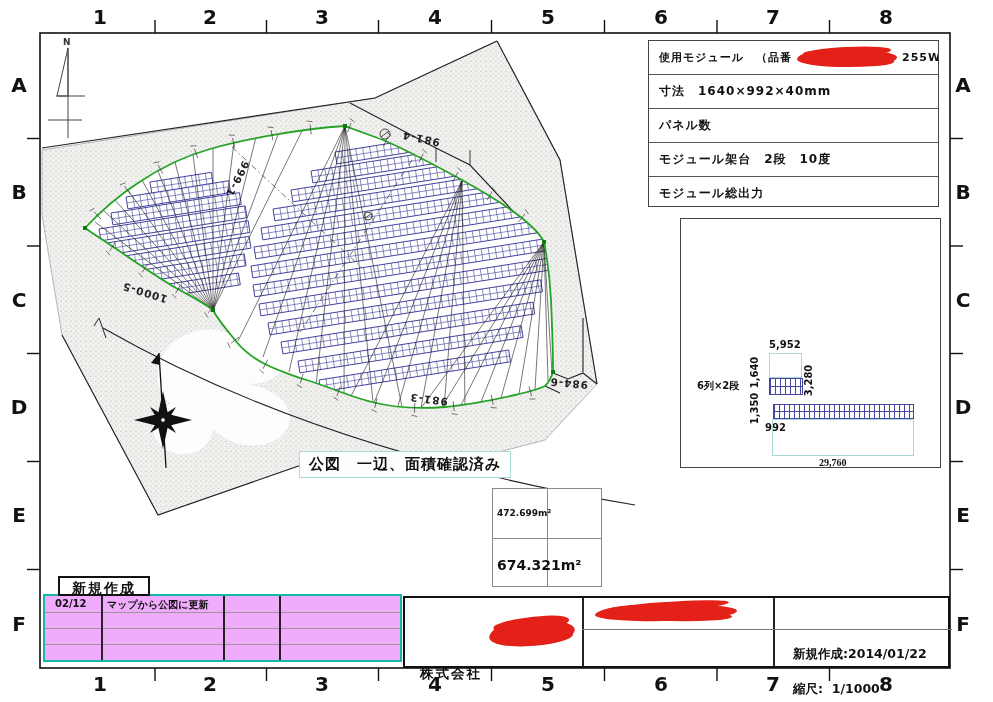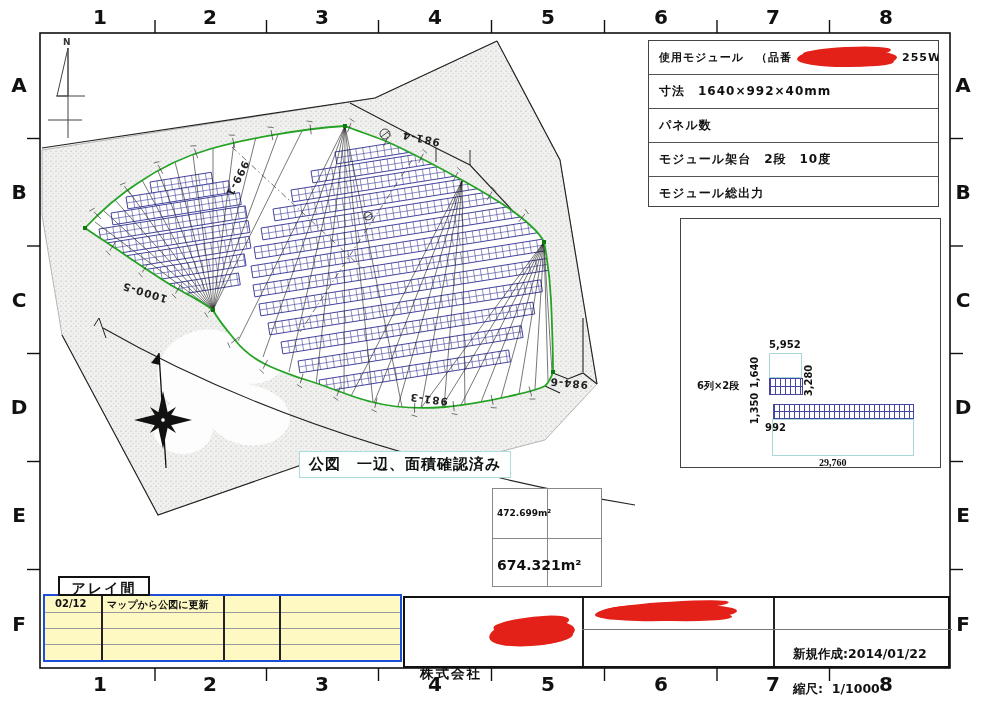--- a/index.html
+++ b/index.html
@@ -388,22 +388,22 @@
 <div class="note-box" style="left:299px;top:451px;">公図　一辺、面積確認済み</div>
 
 <div class="abs" style="left:492px;top:488px;width:110px;height:99px;border:1px solid #888;background:#fff;box-sizing:border-box;">
   <div class="abs" style="left:0;top:49px;width:100%;height:1px;background:#888;"></div>
   <div class="abs" style="left:54px;top:0;width:1px;height:100%;background:#888;"></div>
   <div class="cell" style="left:4px;top:19px;font-size:9px;">472.699m²</div>
   <div class="cell" style="left:4px;top:68px;font-size:14px;">674.321m²</div>
 </div>
 
 <div class="abs" style="left:58px;top:576px;width:92px;height:20px;border:2px solid #111;background:#fff;
-            font-size:14px;font-weight:bold;text-align:center;line-height:20px;letter-spacing:2px;z-index:3;box-sizing:border-box;">アレイ間</div>
-<div class="abs" style="left:43px;top:594px;width:359px;height:68px;border:2px solid #1d4ed8;background:#fef9c3;box-sizing:border-box;z-index:2;">
+            font-size:14px;font-weight:bold;text-align:center;line-height:20px;letter-spacing:2px;z-index:3;box-sizing:border-box;">新規作成</div>
+<div class="abs" style="left:43px;top:594px;width:359px;height:68px;border:2px solid #14b8a6;background:#f0abfc;box-sizing:border-box;z-index:2;">
   <div class="hline" style="left:0;top:16px;width:100%;height:1px;"></div>
   <div class="hline" style="left:0;top:32px;width:100%;height:1px;"></div>
   <div class="hline" style="left:0;top:48px;width:100%;height:1px;"></div>
   <div class="vline" style="left:56px;top:0;width:1.5px;height:100%;"></div>
   <div class="vline" style="left:178px;top:0;width:1.5px;height:100%;"></div>
   <div class="vline" style="left:234px;top:0;width:1.5px;height:100%;"></div>
   <div class="cell" style="left:10px;top:2px;font-size:10px;">02/12</div>
   <div class="cell" style="left:62px;top:2px;font-size:10px;">マップから公図に更新</div>
 </div>
 

